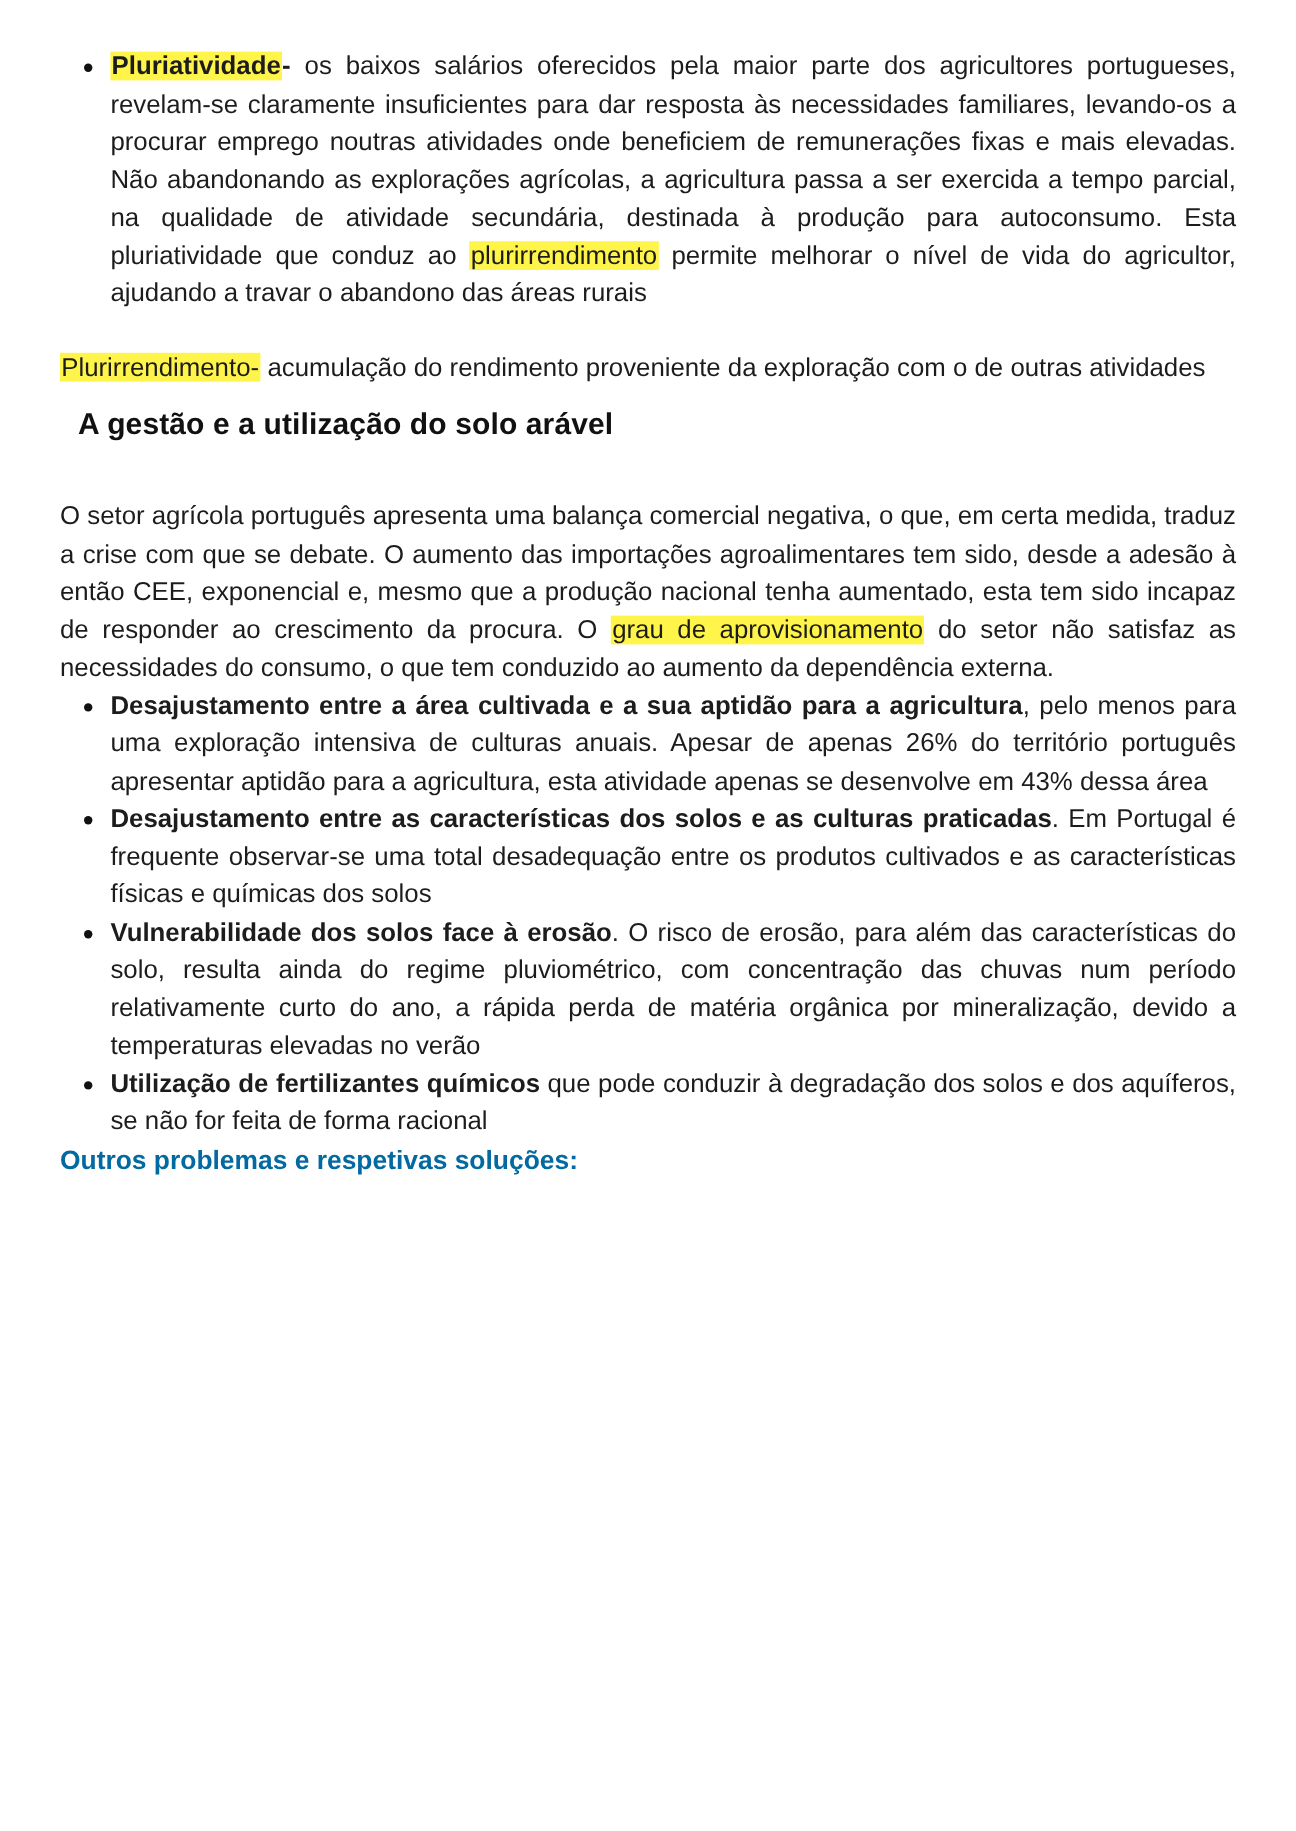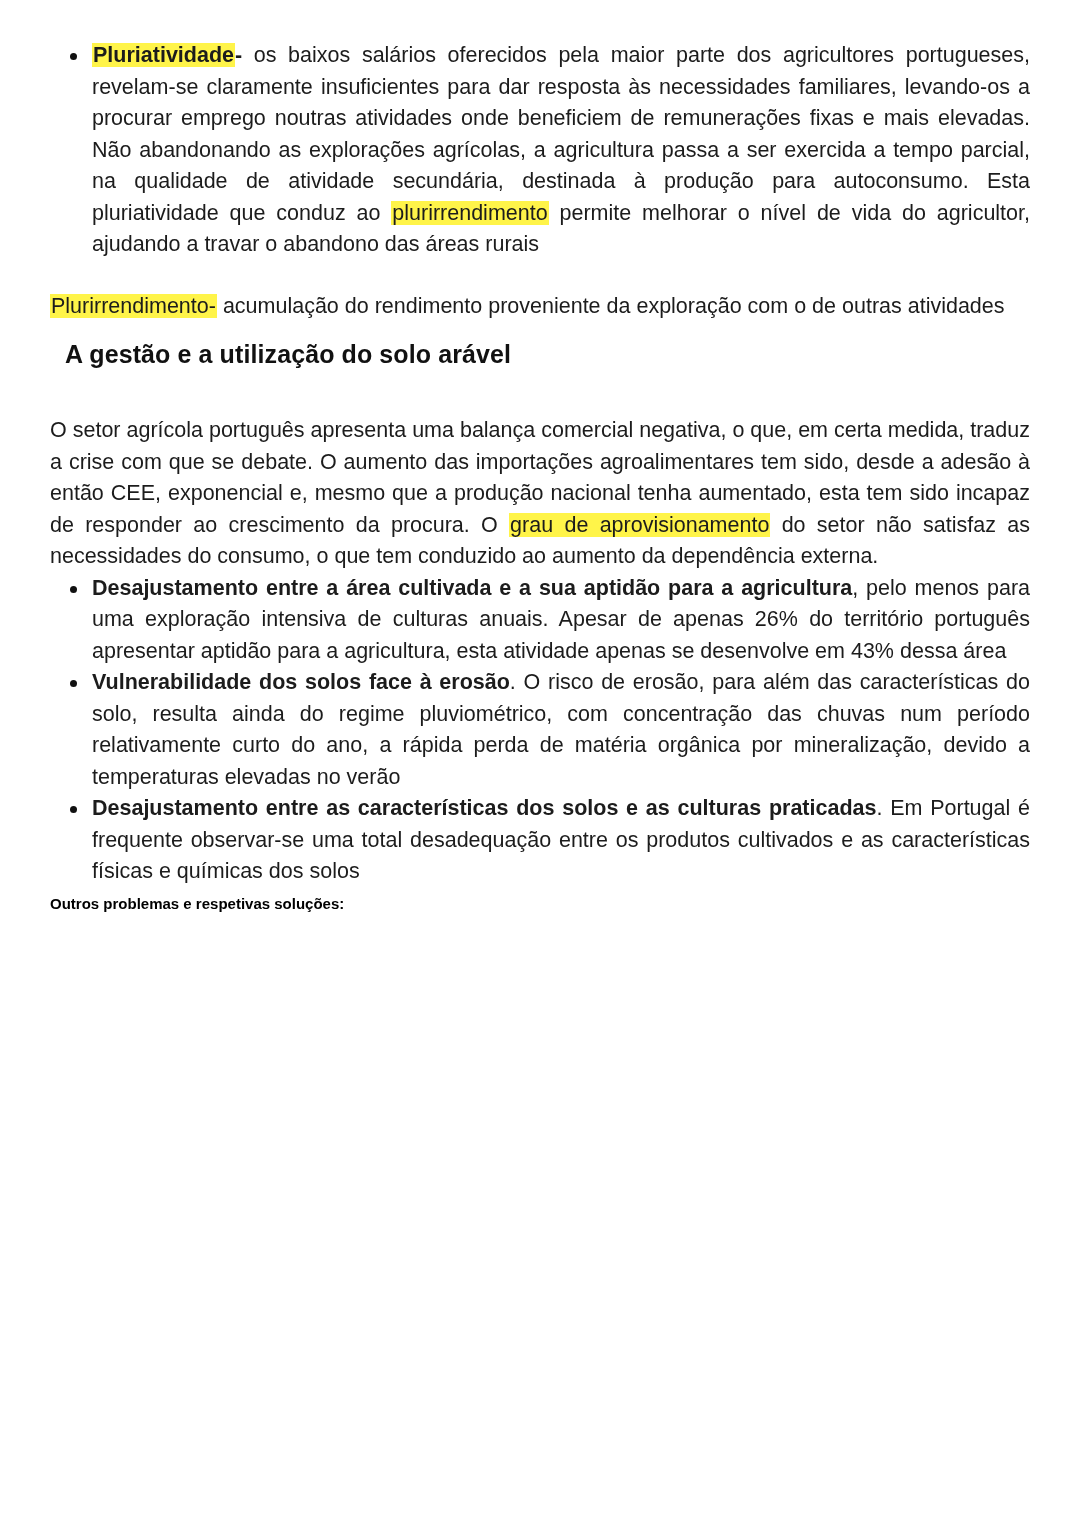--- a/index.html
+++ b/index.html
@@ -92,24 +92,24 @@
   
   .heading {
     font-size: 25px;
     line-height: 34px;
     font-weight: bold;
     color: #111111;
     margin: 15px;
     letter-spacing: 0.1px;
   }
   .sub-heading {
-    font-size: 15px;
+    font-size: 22px;
     line-height: 31.5px;
     font-weight: bold;
-    color: #000000;
+    color: #0369a1;
     margin: 0;
   }
 </style>
 </head>
 <body>
 
 <div class="page">
   <div class="content">
 
     <ul class="bullets lead-bullet">
@@ -129,23 +129,26 @@
       <span>O setor agrícola português apresenta uma balança comercial negativa, o que, em certa medida, traduz a crise com que se debate. O aumento das importações agroalimentares tem sido, desde a adesão à então CEE, exponencial e, mesmo que a produção nacional tenha aumentado, esta tem sido incapaz de responder ao crescimento da procura. O </span><span class="hl">grau de aprovisionamento</span><span> do setor não satisfaz as necessidades do consumo, o que tem conduzido ao aumento da dependência externa.</span>
     </p>
 
 
 
     <ul class="bullets tight block-gap-md">
       <li>
         <span class="b">Desajustamento entre a área cultivada e a sua aptidão para a agricultura</span><span>, pelo menos para uma exploração intensiva de culturas anuais. Apesar de apenas 26% do território português apresentar aptidão para a agricultura, esta atividade apenas se desenvolve em 43% dessa área</span>
       </li>
       <li>
+        <span class="b">Desajustamento entre as características dos solos e as culturas praticadas</span><span>. Em Portugal é frequente observar-se uma total desadequação entre os produtos cultivados e as características físicas e químicas dos solos</span>
+      </li>
+      <li>
         <span class="b">Vulnerabilidade dos solos face à erosão</span><span>. O risco de erosão, para além das características do solo, resulta ainda do regime pluviométrico, com concentração das chuvas num período relativamente curto do ano, a rápida perda de matéria orgânica por mineralização, devido a temperaturas elevadas no verão</span>
       </li>
       <li>
-        <span class="b">Desajustamento entre as características dos solos e as culturas praticadas</span><span>. Em Portugal é frequente observar-se uma total desadequação entre os produtos cultivados e as características físicas e químicas dos solos</span>
+        <span class="b">Utilização de fertilizantes químicos</span><span> que pode conduzir à degradação dos solos e dos aquíferos, se não for feita de forma racional</span>
       </li>
     </ul>
 
     <p class="sub-heading block-gap-lg">Outros problemas e respetivas soluções:</p>
 
   </div>
 </div>
 
 </body></html>

